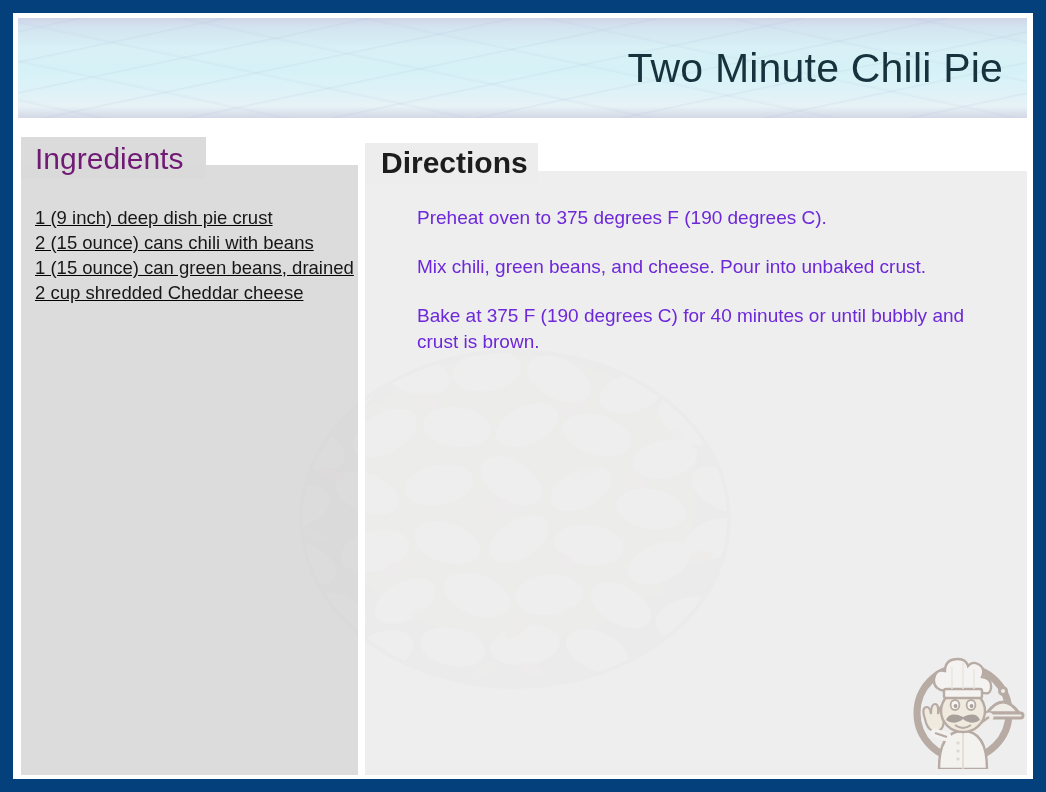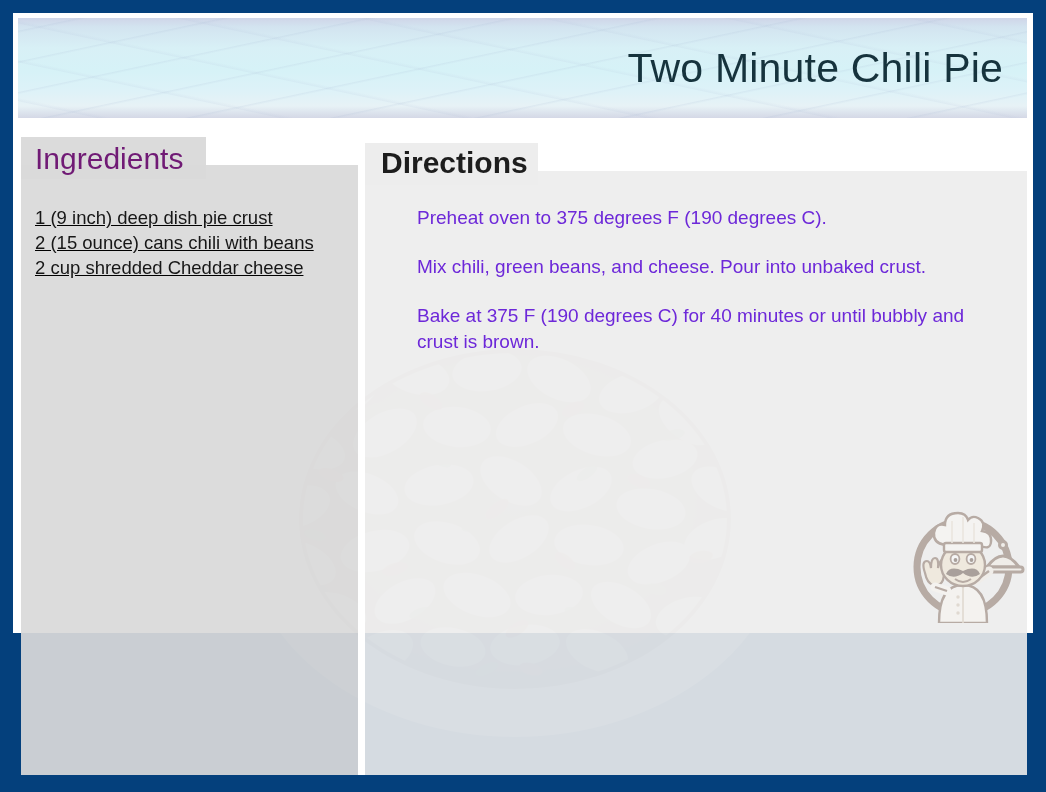--- a/index.html
+++ b/index.html
@@ -20,21 +20,21 @@
     width: 1046px;
     height: 792px;
     background: #04407c;
     box-sizing: border-box;
   }
   #card-inner {
     position: absolute;
     left: 13px;
     top: 13px;
     width: 1020px;
-    height: 620px;
+    height: 766px;
     background: #ffffff;
   }
 
   
   #header-banner {
     position: absolute;
     left: 5px;
     top: 5px;
     width: 1009px;
     height: 100px;
@@ -287,20 +287,21 @@
     <div id="header-banner">
       <div id="banner-title">Two Minute Chili Pie</div>
     </div>
 
     <div id="ingredients-panel"></div>
     <div id="ingredients-tab"></div>
     <div id="ingredients-heading">Ingredients</div>
     <div id="ingredients-list">
       <div class="ing-line">1 (9 inch) deep dish pie crust</div>
       <div class="ing-line">2 (15 ounce) cans chili with beans</div>
+      <div class="ing-line wrap">1 (15 ounce) can green beans, drained</div>
       <div class="ing-line">2 cup shredded Cheddar cheese</div>
     </div>
 
     <div id="panel-divider"></div>
     <div id="directions-panel"></div>
     <div id="directions-tab"></div>
     <div id="directions-heading">Directions</div>
     <div id="directions-steps">
       <div class="dir-step">Preheat oven to 375 degrees F (190 degrees C).</div>
       <div class="dir-step">Mix chili, green beans, and cheese. Pour into unbaked crust.</div>

